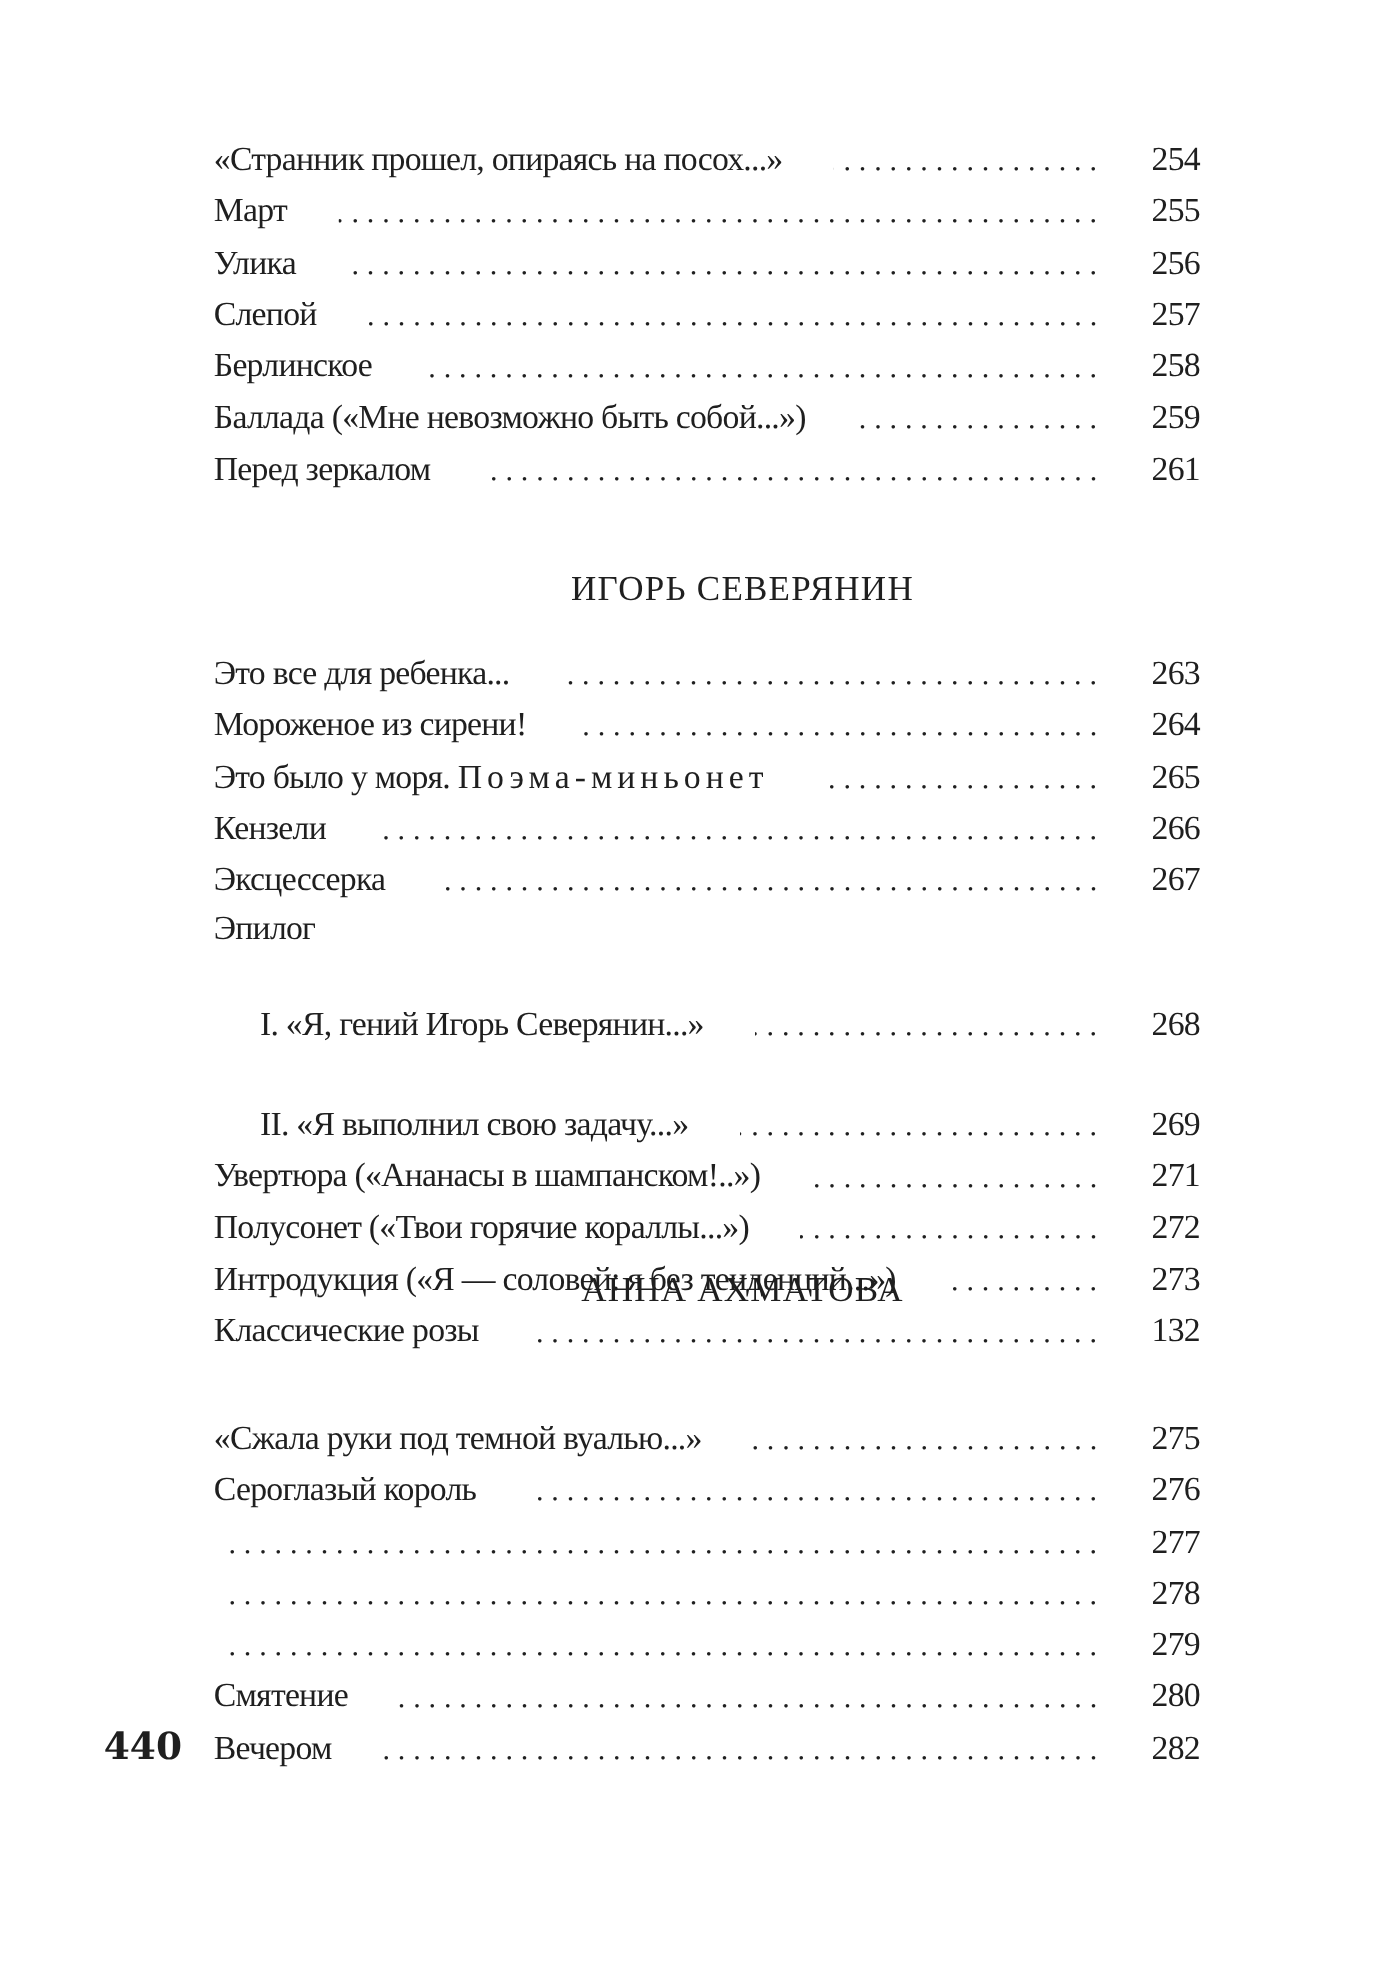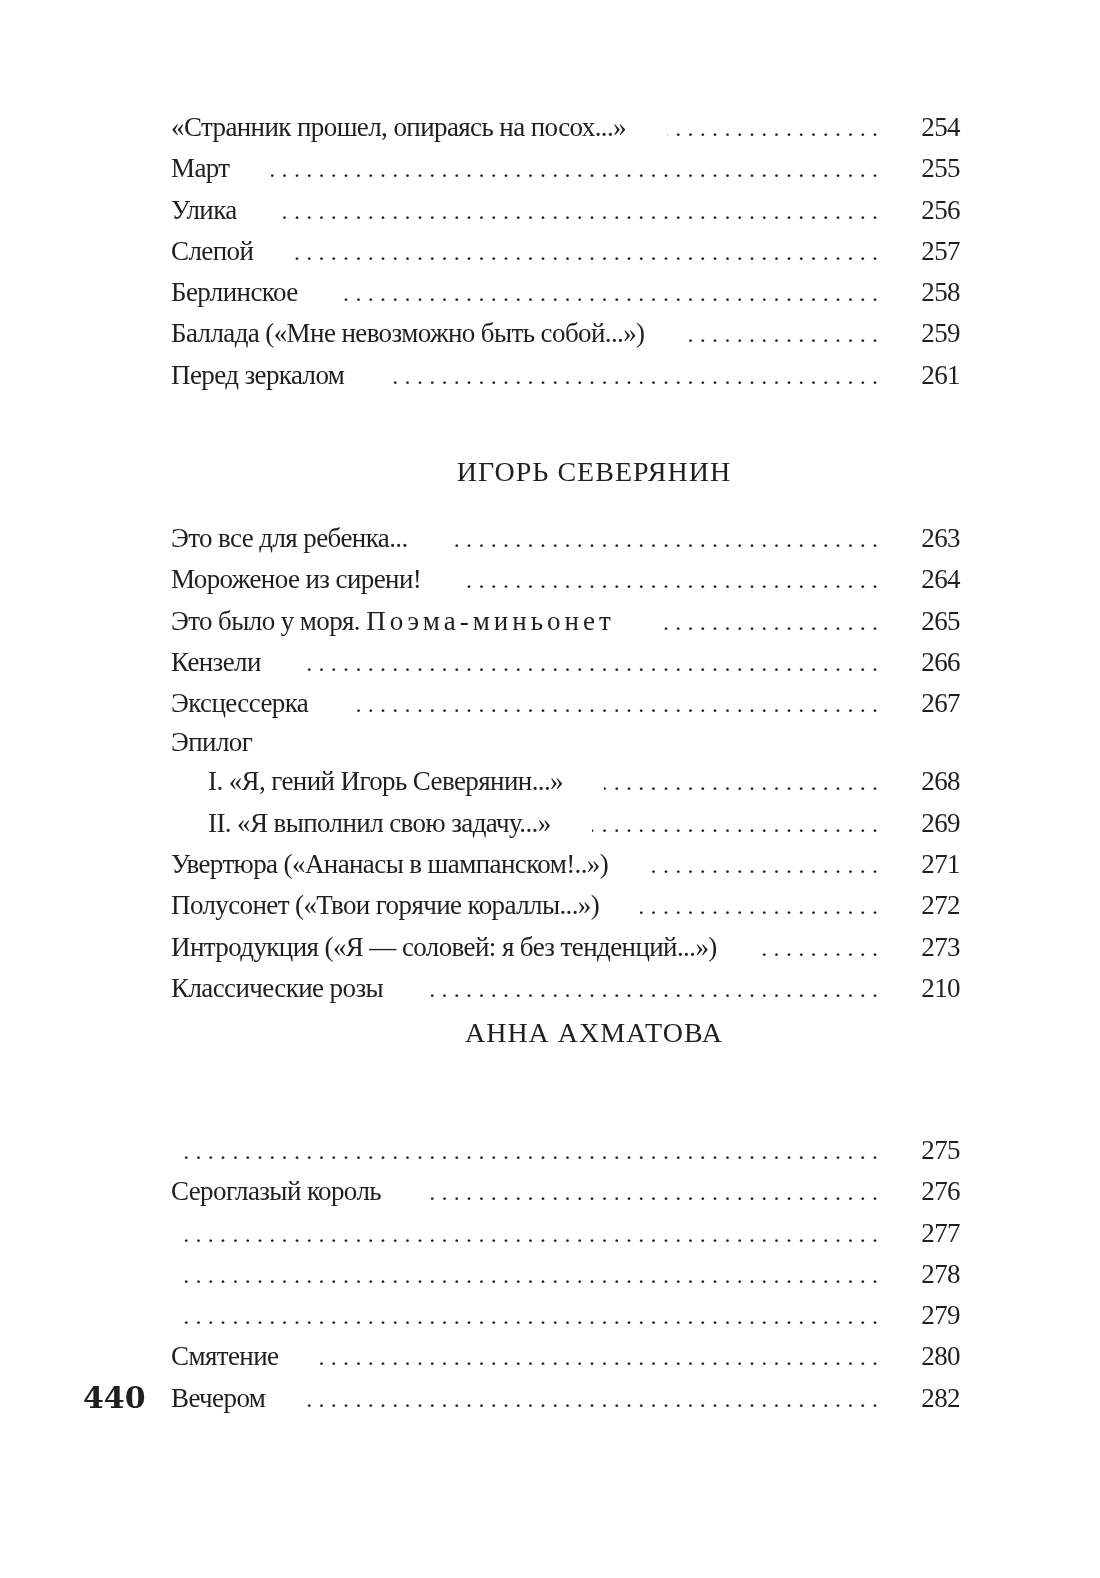--- a/index.html
+++ b/index.html
@@ -10,21 +10,21 @@
     }
     .toc { position: absolute; left: 171px; width: 789px; }
     .entry {
       display: flex; align-items: baseline;
       height: 41.3px; line-height: 41.3px;
       font-size: 24.5px; letter-spacing: -0.6px;
       font-family: "Liberation Serif", serif;
       font-size: 27px;
       gap: 31px;
     }
-    .entry.sub { padding-left: 37px; }
+    .entry.sub { padding-left: 37px; margin-top: 38px; }
     .entry .title { white-space: nowrap; }
     .entry .title .spaced { letter-spacing: 4px; }
     .entry .dots {
       flex: 1; overflow: hidden; white-space: nowrap;
       margin: 0 6px 0 10px; letter-spacing: 6.3px; font-size: 24px;
       direction: rtl; text-align: left;
     }
     .entry .page { white-space: nowrap; }
     .heading {
       position: absolute; left: 0; width: 1100px; text-align: center;
@@ -130,27 +130,28 @@
       <span class="page">272</span>
     </div>
   <div class="entry">
       <span class="title">Интродукция («Я — соловей: я без тенденций...»)</span>
       <span class="dots">........................................................................................................</span>
       <span class="page">273</span>
     </div>
   <div class="entry">
       <span class="title">Классические розы</span>
       <span class="dots">........................................................................................................</span>
-      <span class="page">210</span>
+      <span class="page">132</span>
     </div>
 </div>
 
 <div class="heading" style="top:1017px;">АННА АХМАТОВА</div>
 <div class="toc" style="top:1130px;">
   <div class="entry">
+      <span class="title">«Сжала руки под темной вуалью...»</span>
       <span class="dots">........................................................................................................</span>
       <span class="page">275</span>
     </div>
   <div class="entry">
       <span class="title">Сероглазый король</span>
       <span class="dots">........................................................................................................</span>
       <span class="page">276</span>
     </div>
   <div class="entry">
       <span class="dots">........................................................................................................</span>

